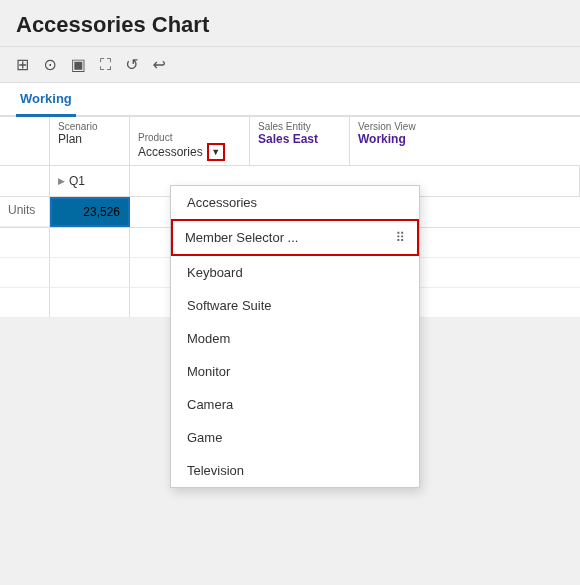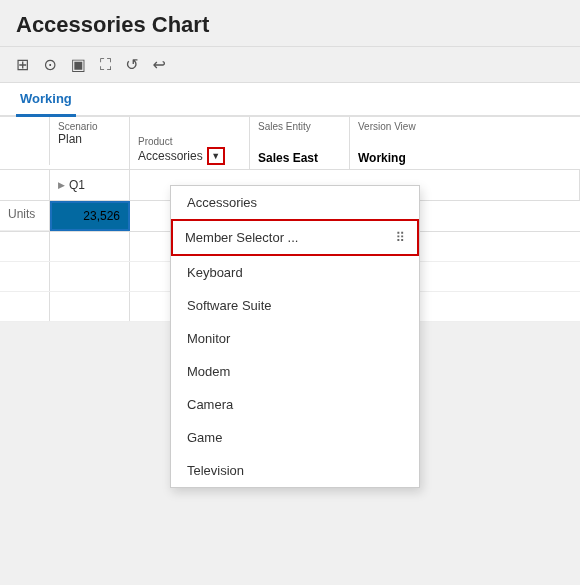--- a/index.html
+++ b/index.html
@@ -72,23 +72,22 @@
     }
     .header-cell .col-label {
       font-size: 10px;
       color: #666;
     }
     .header-cell .col-value {
       font-size: 12px;
       color: #333;
     }
     .header-cell .col-value.blue {
-      color: #000000;
+      color: #4c1d95;
       font-weight: bold;
-      margin-top: 19px;
     }
     .header-cell.product-cell {
       display: flex;
       align-items: flex-end;
       gap: 4px;
     }
     .dropdown-btn {
       display: inline-flex;
       align-items: center;
       justify-content: center;
@@ -276,27 +275,27 @@
 
     <div class="dropdown-item">
       <span>Keyboard</span>
     </div>
 
     <div class="dropdown-item">
       <span>Software Suite</span>
     </div>
 
     <div class="dropdown-item">
+      <span>Modem</span>
+    </div>
+
+    <div class="dropdown-item">
       <span>Monitor</span>
     </div>
 
-    <div class="dropdown-item">
-      <span>Modem</span>
-    </div>
-
 
     <div class="dropdown-item">
       <span>Camera</span>
     </div>
 
     <div class="dropdown-item">
       <span>Game</span>
     </div>
 
     <div class="dropdown-item">

